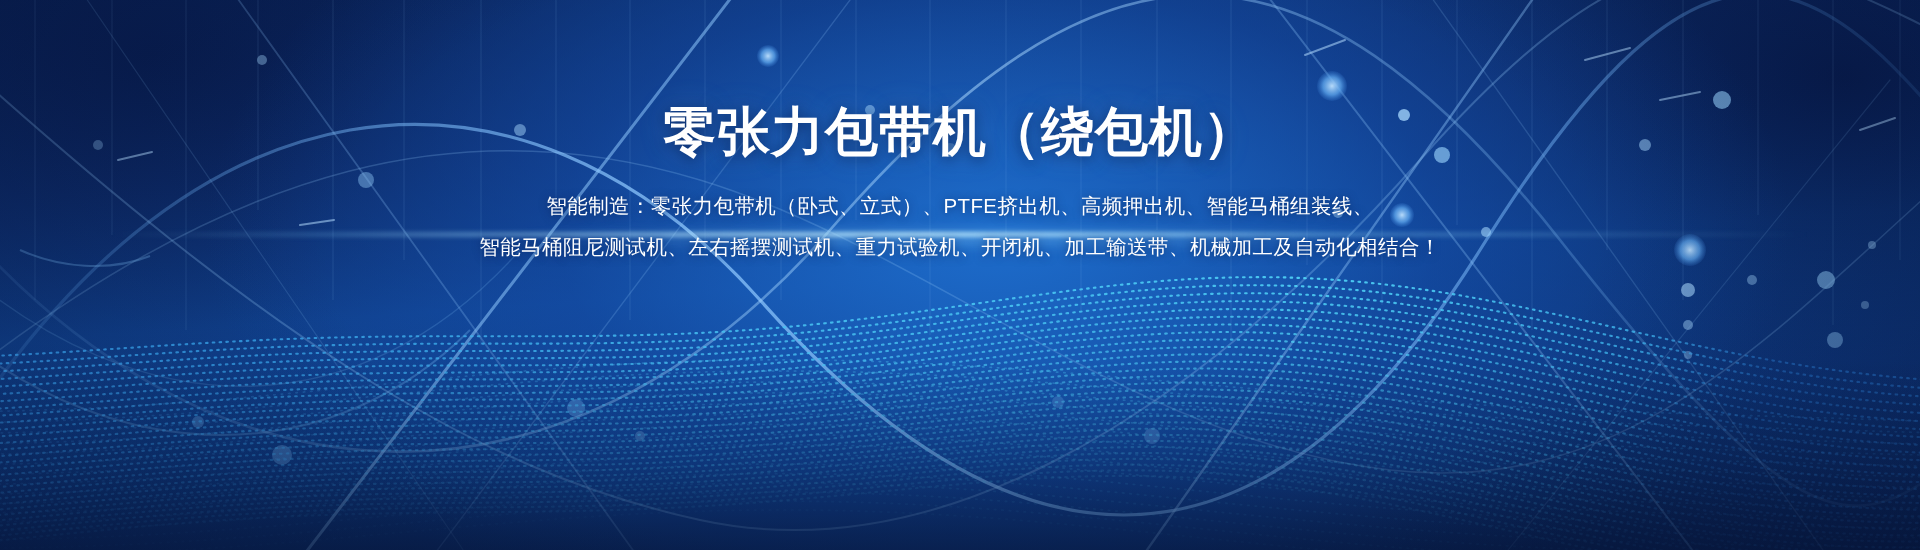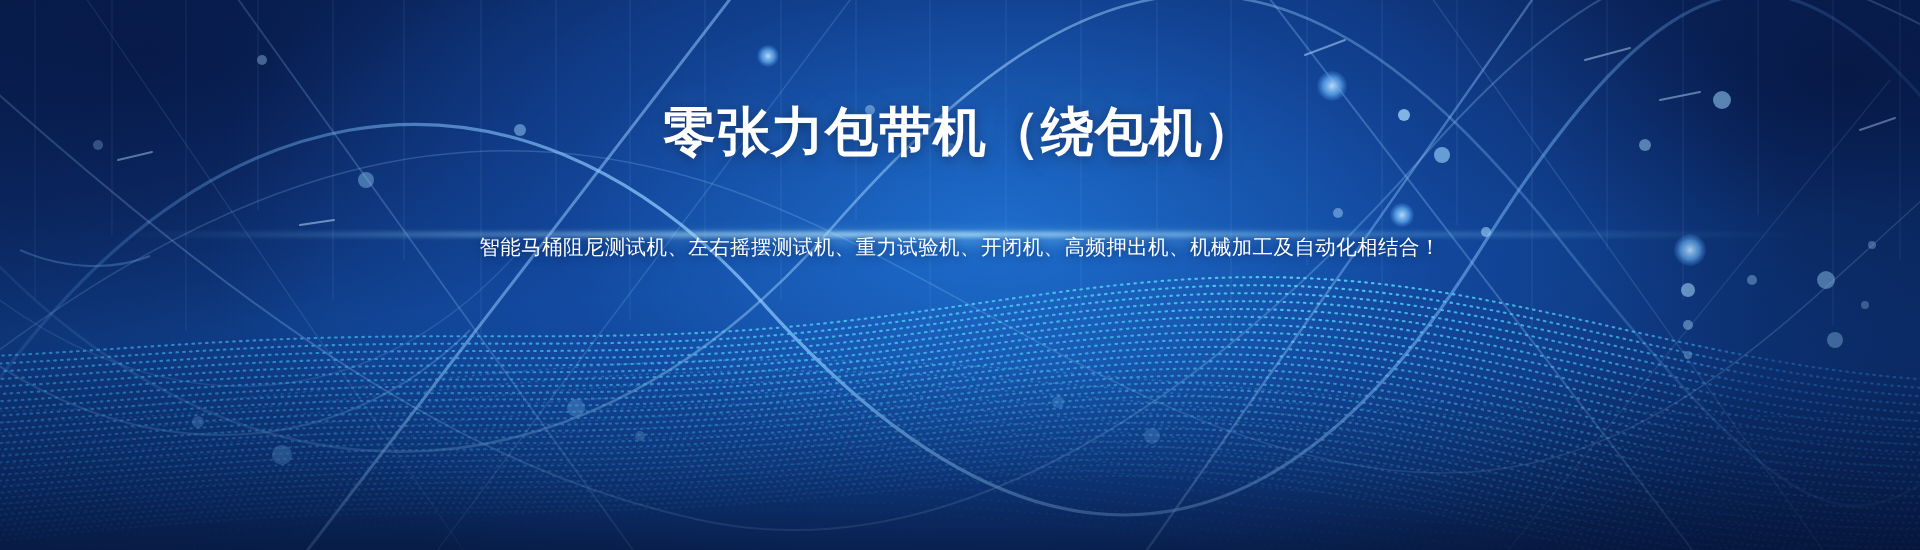--- a/index.html
+++ b/index.html
@@ -281,18 +281,18 @@
 
   <div class="glow-streak2"></div>
   <div class="glow-streak"></div>
   <div class="bottom-fade"></div>
 
   <div class="content">
     <h1 class="title">
       <span class="l1">零张力包带机（绕包机）</span><br>
     </h1>
     <p class="subtitle">
-      <br>
-      <span>智能马桶阻尼测试机、左右摇摆测试机、重力试验机、开闭机、高频押出机、机械加工及自动化相结合！</span>
+      <span>智能制造：零张力包带机（卧式、立式）、PTFE挤出机、高频押出机、智能马桶组装线、</span><br>
+      <span>智能马桶阻尼测试机、左右摇摆测试机、重力试验机、开闭机、加工输送带、机械加工及自动化相结合！</span>
     </p>
   </div>
 
 </div>
 
 </body></html>

